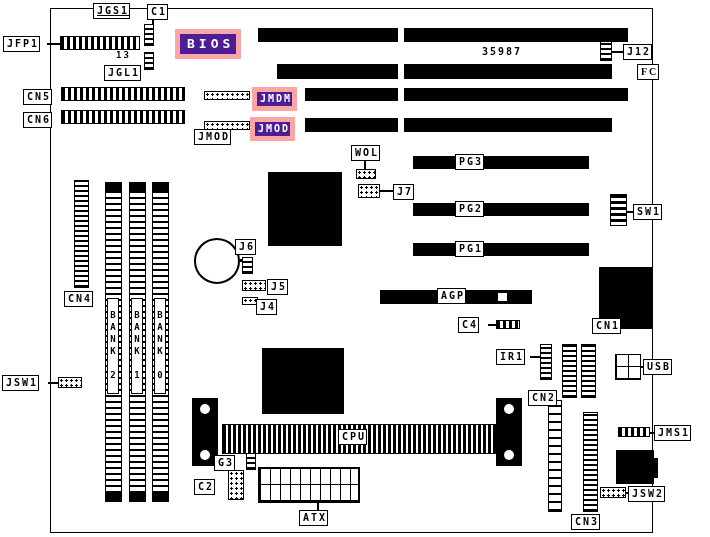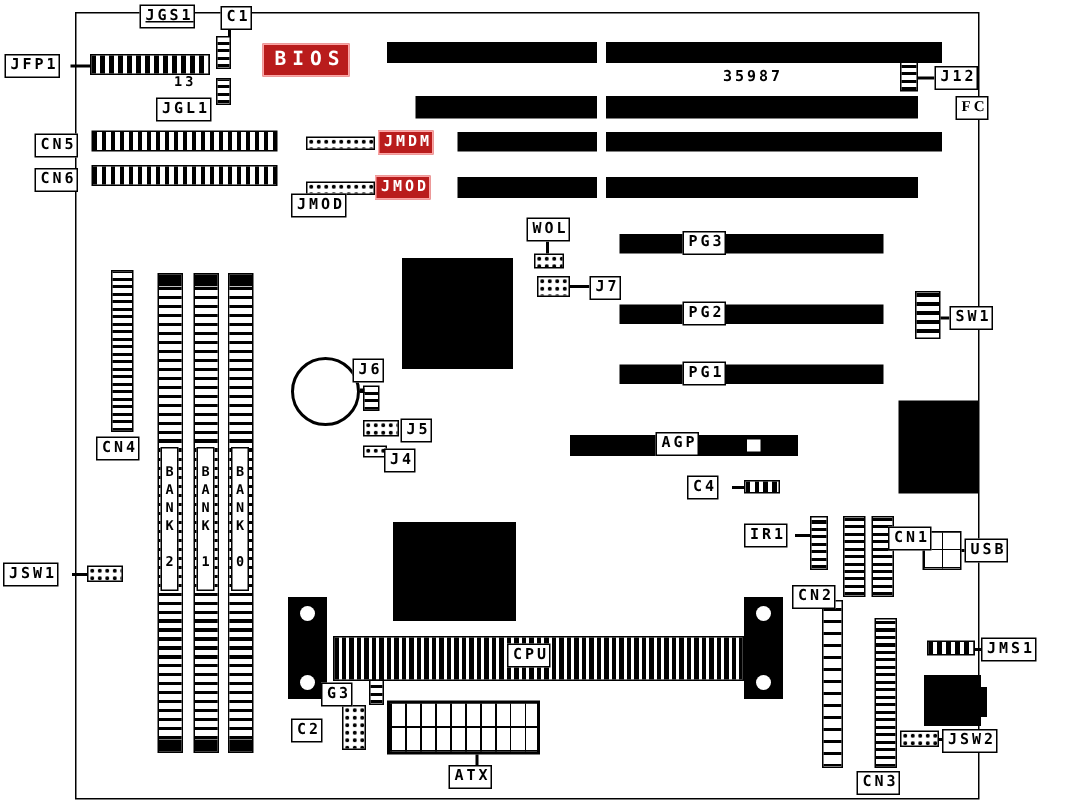--- a/index.html
+++ b/index.html
@@ -3,21 +3,21 @@
 <meta charset="utf-8">
 <style>
   html,body{margin:0;padding:0;background:#fff;}
   #stage{position:relative;width:710px;height:537px;background:#fff;overflow:hidden;
          font-family:"DejaVu Sans Mono","Liberation Mono",monospace;color:#000;}
   .abs{position:absolute;box-sizing:border-box;}
   .board{border:1px solid #000;background:#fff;}
   .slot{background:#000;}
   .lbl{background:#fff;border:1px solid #000;font-weight:bold;font-size:10px;line-height:12px;
        letter-spacing:2px;padding:1px 0 1px 3px;white-space:nowrap;}
-  .dark{background:#b91c1c;color:#fff;border:1px solid #fca5a5;}
+  .dark{background:#4c1d95;color:#fff;border:5px solid #fca5a5;}
   .big{font-size:13px;letter-spacing:4px;padding:4px 2px 4px 7px;}
   .plain{font-weight:bold;font-size:10px;letter-spacing:2px;white-space:nowrap;}
   .hstripe{border:1px solid #000;background:repeating-linear-gradient(90deg,#000 0 3px,#fff 3px 6px);}
   .vstripe{border:1px solid #000;background:repeating-linear-gradient(0deg,#000 0 2px,#fff 2px 5px);}
   .ladder{border:1px solid #000;background:repeating-linear-gradient(0deg,#000 0 2px,#fff 2px 8px);}
   .dip{border:1px solid #000;background:repeating-linear-gradient(0deg,#fff 0 3px,#000 3px 6px);}
   .pins{border:1px solid #000;background-color:#fff;
         background-image:radial-gradient(#000 35%,transparent 40%);background-size:5px 5px;}
   .grid{border:1px solid #000;background-color:#fff;
         background-image:repeating-linear-gradient(90deg,#000 0 1px,transparent 1px 12px),
@@ -159,21 +159,21 @@
   <div class="abs lbl" style="left:351px;top:145px;">WOL</div>
   <div class="abs lbl" style="left:393px;top:184px;">J7</div>
   <div class="abs lbl" style="left:623px;top:44px;text-align:center;">J12</div>
   <div class="abs lbl" style="left:637px;top:64px;font-family:Liberation Serif, serif;">FC</div>
   <div class="abs lbl" style="left:633px;top:204px;">SW1</div>
   <div class="abs lbl" style="left:64px;top:291px;">CN4</div>
   <div class="abs lbl" style="left:235px;top:239px;">J6</div>
   <div class="abs lbl" style="left:267px;top:279px;">J5</div>
   <div class="abs lbl" style="left:256px;top:299px;">J4</div>
   <div class="abs lbl" style="left:458px;top:317px;">C4</div>
-  <div class="abs lbl" style="left:592px;top:351px;">CN1</div>
+  <div class="abs lbl" style="left:592px;top:318px;">CN1</div>
   <div class="abs lbl" style="left:496px;top:349px;">IR1</div>
   <div class="abs lbl" style="left:643px;top:359px;">USB</div>
   <div class="abs lbl" style="left:528px;top:390px;">CN2</div>
   <div class="abs lbl" style="left:2px;top:375px;">JSW1</div>
   <div class="abs lbl" style="left:654px;top:425px;">JMS1</div>
   <div class="abs lbl" style="left:214px;top:455px;">G3</div>
   <div class="abs lbl" style="left:194px;top:479px;">C2</div>
   <div class="abs lbl" style="left:299px;top:510px;">ATX</div>
   <div class="abs lbl" style="left:628px;top:486px;">JSW2</div>
   <div class="abs lbl" style="left:571px;top:514px;">CN3</div>

